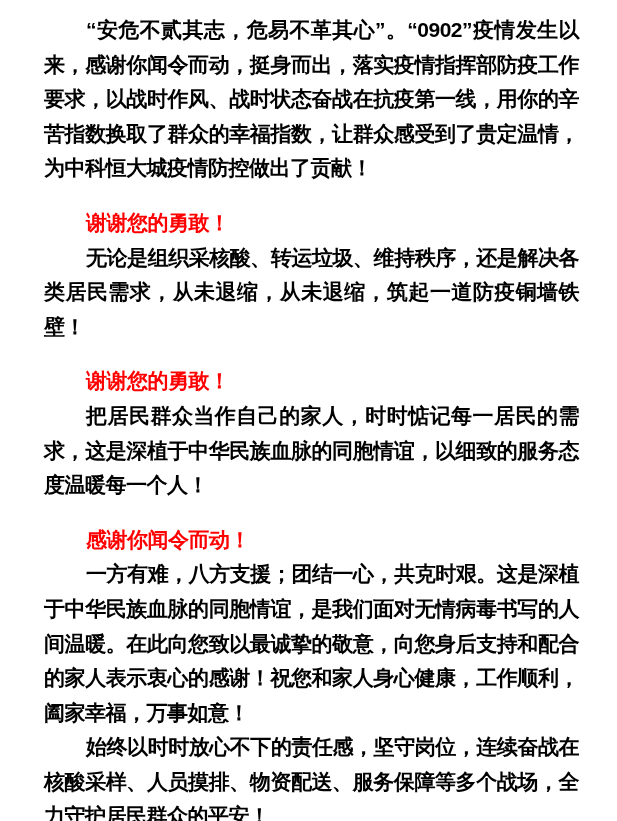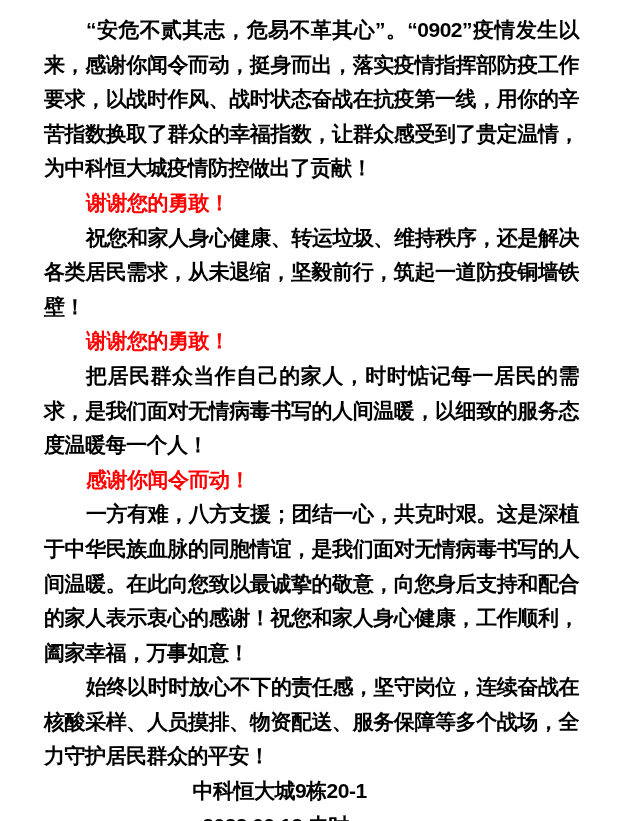--- a/index.html
+++ b/index.html
@@ -28,20 +28,21 @@
     font-weight: 700;
     letter-spacing: -0.5px;
     text-align: justify;
     text-justify: inter-ideograph;
     text-indent: 2em;
     word-break: break-all;
   }
   .letter p.heading {
     color: var(--heading-red, #ff0000);
     text-align: left;
+    margin-top: 20px;
   }
   .signature {
     text-align: right;
     padding-right: 64px;
   }
   .signature p {
     text-indent: 0;
     text-align: center;
     word-break: keep-all;
   }
@@ -49,23 +50,23 @@
     padding-right: 8px;
   }
 </style>
 </head>
 <body style="background: rgb(255, 255, 255);">
 
 <div class="page">
   <div class="letter">
     <p class="body">“安危不贰其志，危易不革其心”。“0902”疫情发生以来，感谢你闻令而动，挺身而出，落实疫情指挥部防疫工作要求，以战时作风、战时状态奋战在抗疫第一线，用你的辛苦指数换取了群众的幸福指数，让群众感受到了贵定温情，为中科恒大城疫情防控做出了贡献！</p>
     <p class="heading">谢谢您的勇敢！</p>
-    <p class="body">祝您和家人身心健康、转运垃圾、维持秩序，还是解决各类居民需求，从未退缩，坚毅前行，筑起一道防疫铜墙铁壁！</p>
+    <p class="body">无论是组织采核酸、转运垃圾、维持秩序，还是解决各类居民需求，从未退缩，从未退缩，筑起一道防疫铜墙铁壁！</p>
     <p class="heading">谢谢您的勇敢！</p>
-    <p class="body">把居民群众当作自己的家人，时时惦记每一居民的需求，是我们面对无情病毒书写的人间温暖，以细致的服务态度温暖每一个人！</p>
+    <p class="body">把居民群众当作自己的家人，时时惦记每一居民的需求，这是深植于中华民族血脉的同胞情谊，以细致的服务态度温暖每一个人！</p>
     <p class="heading">感谢你闻令而动！</p>
     <p class="body">一方有难，八方支援；团结一心，共克时艰。这是深植于中华民族血脉的同胞情谊，是我们面对无情病毒书写的人间温暖。在此向您致以最诚挚的敬意，向您身后支持和配合的家人表示衷心的感谢！祝您和家人身心健康，工作顺利，阖家幸福，万事如意！</p>
     <p class="body">始终以时时放心不下的责任感，坚守岗位，连续奋战在核酸采样、人员摸排、物资配送、服务保障等多个战场，全力守护居民群众的平安！</p>
     <div class="signature">
       <p class="sig-address">中科恒大城9栋20-1</p>
       <p class="sig-date">2022.09.12 未时</p>
     </div>
   </div>
 </div>
 

